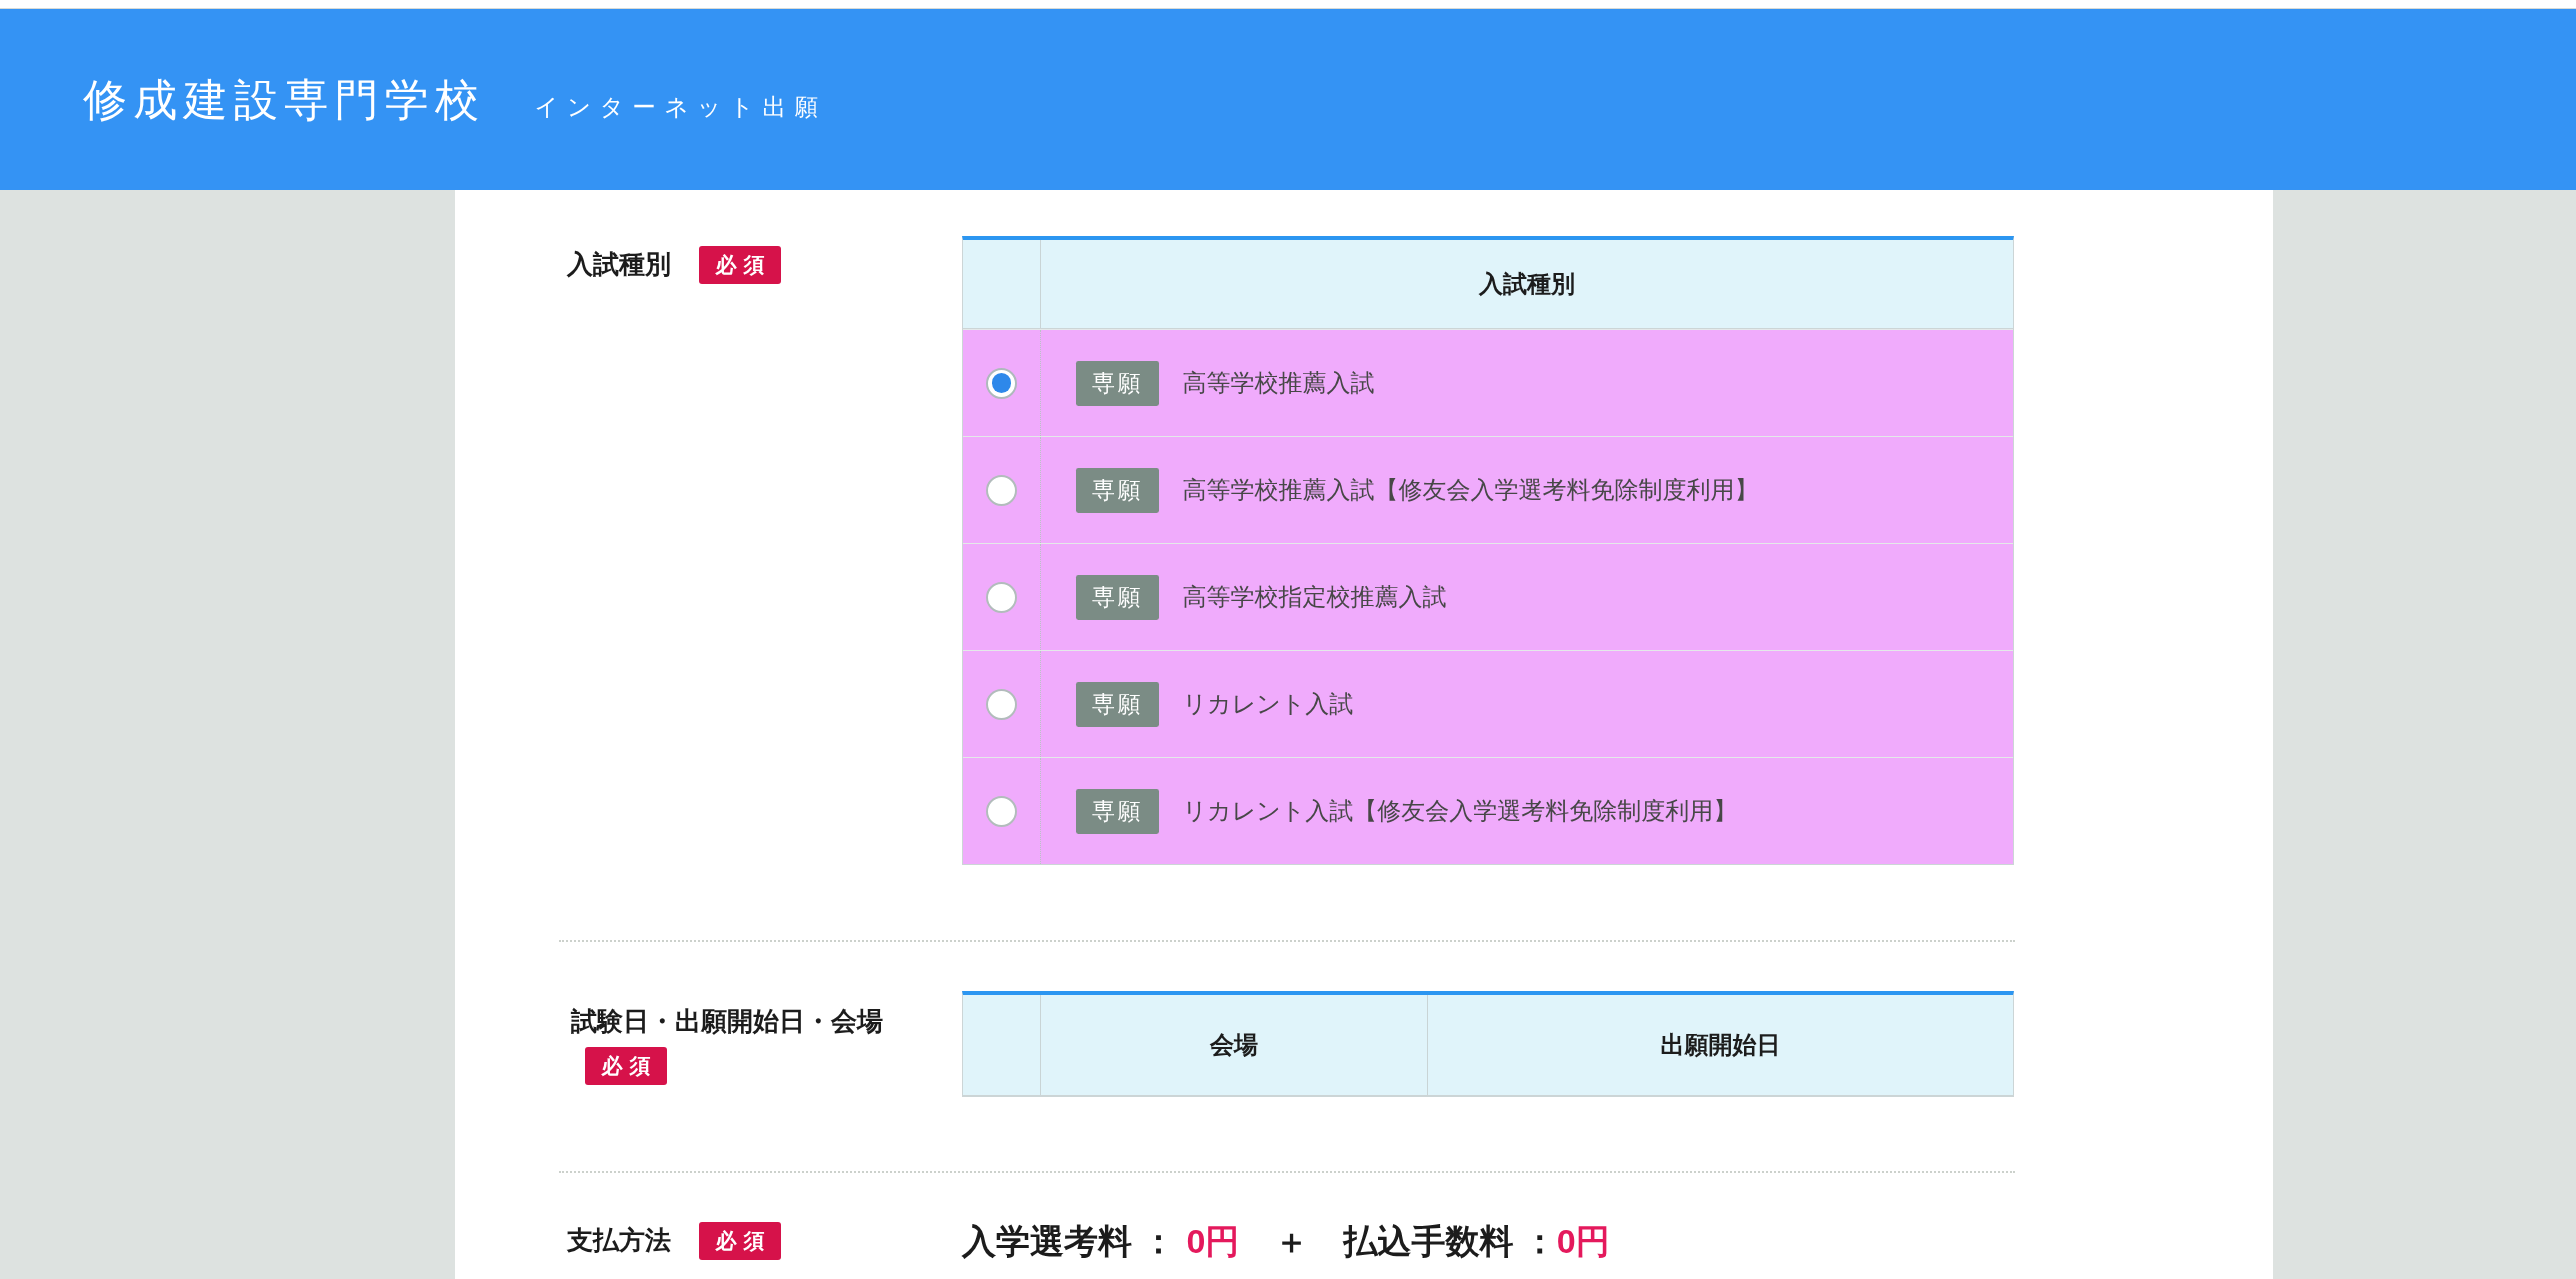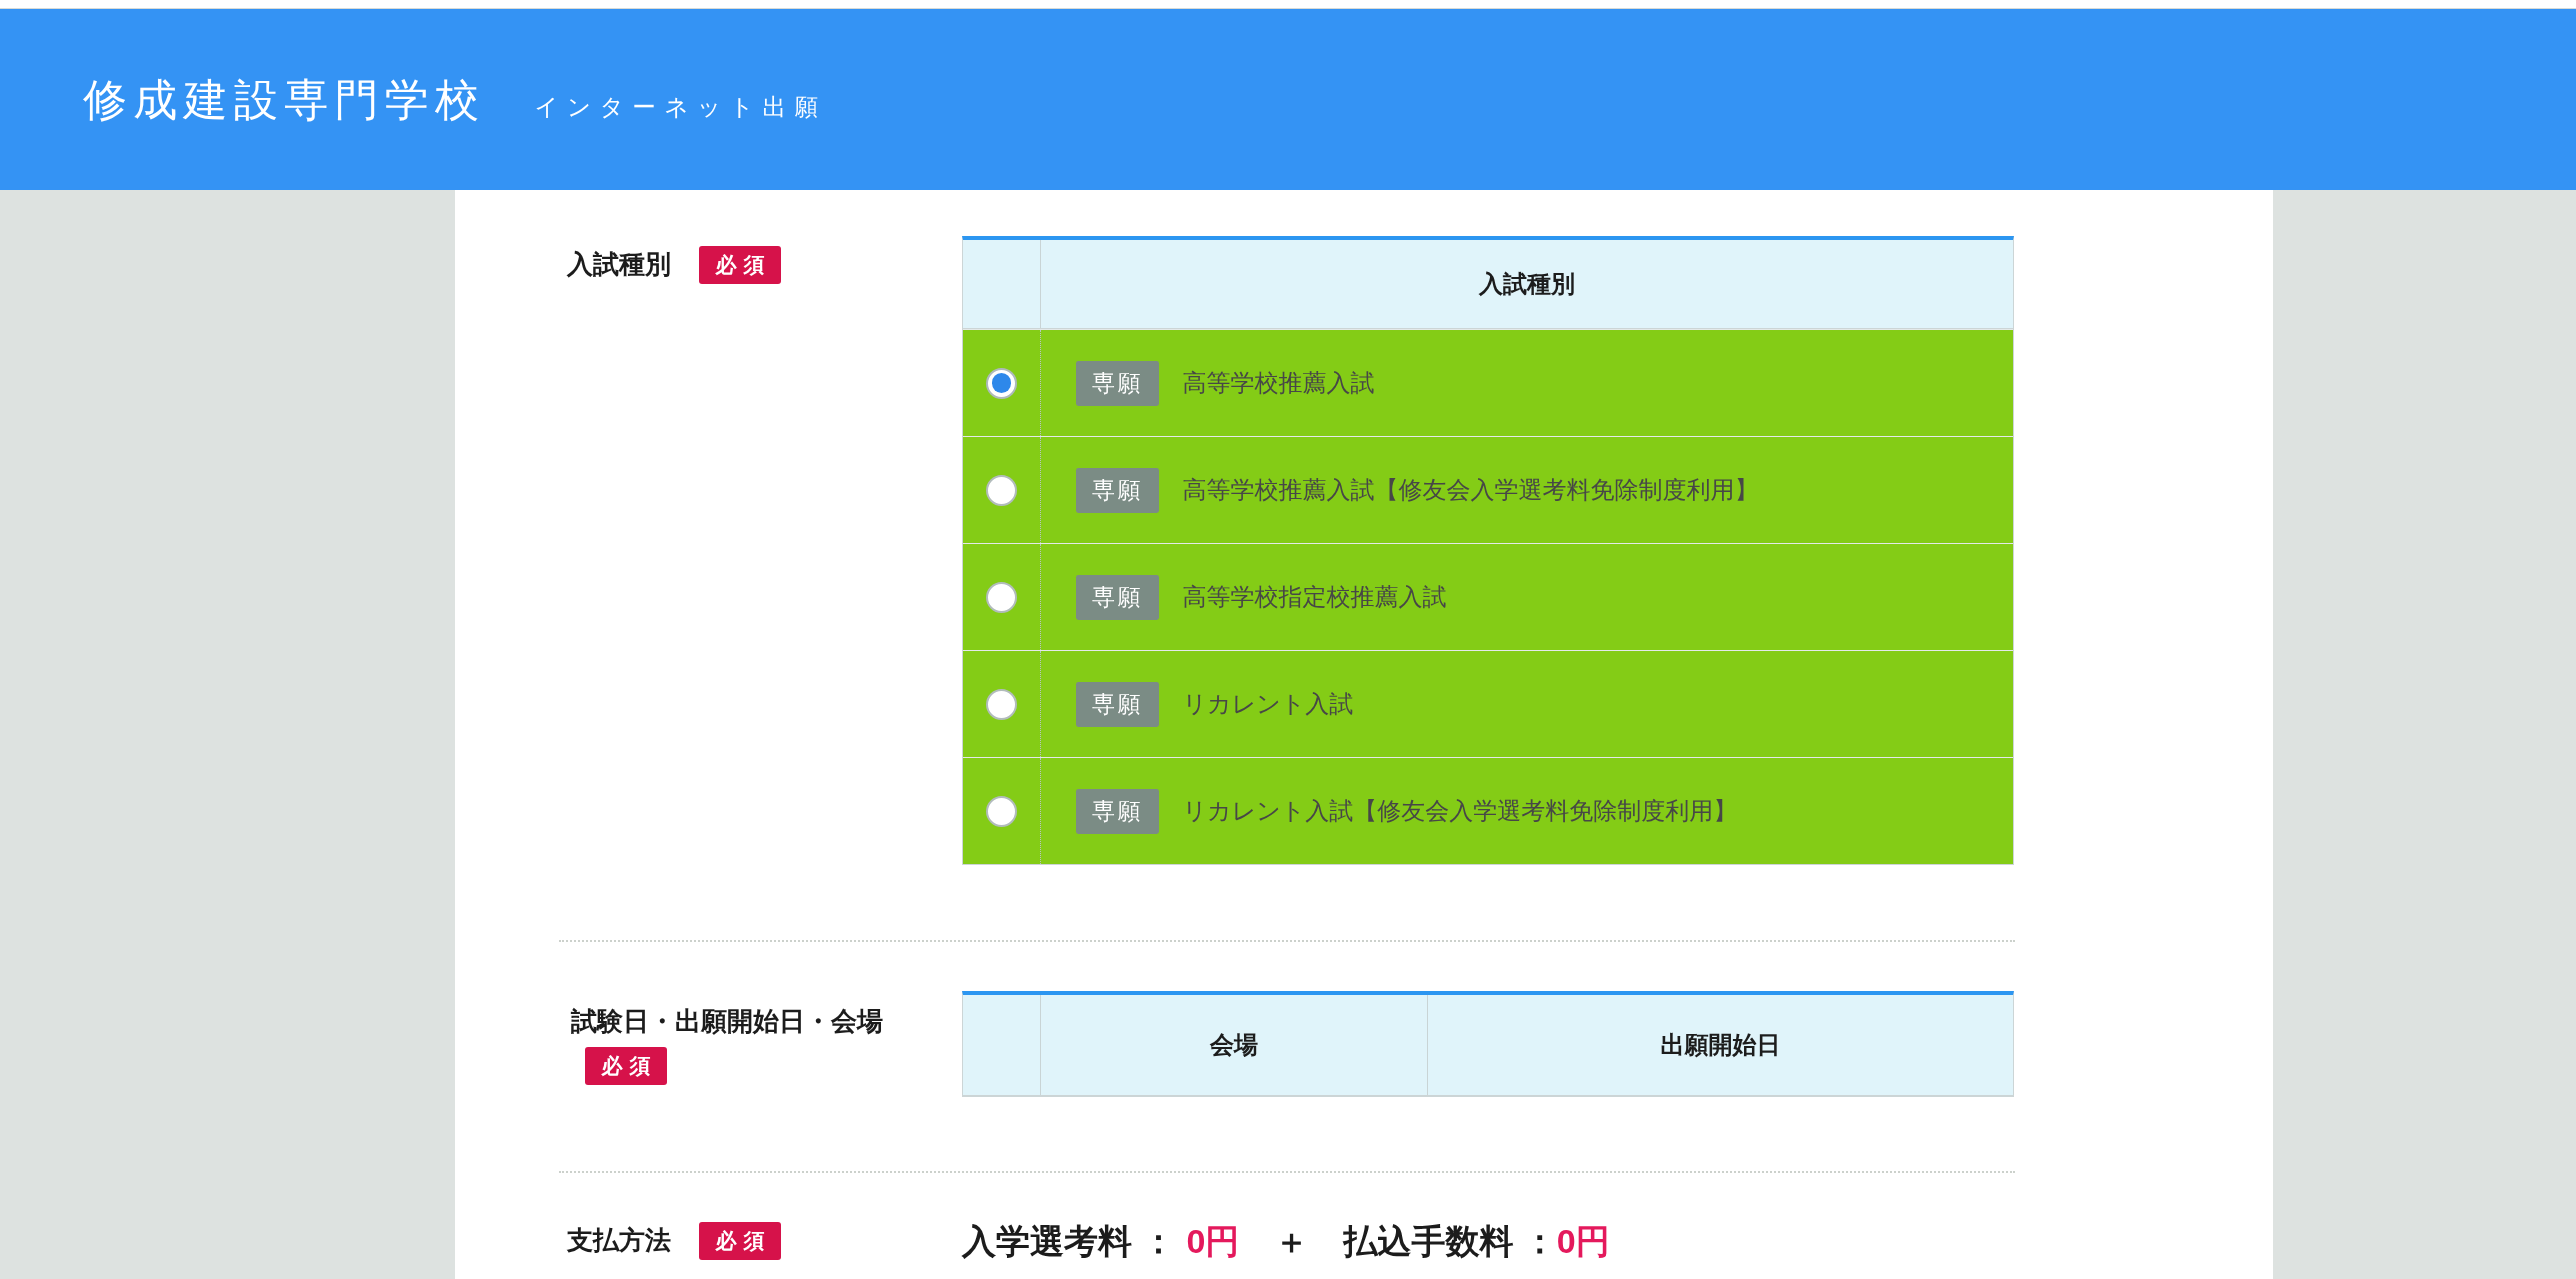--- a/index.html
+++ b/index.html
@@ -38,21 +38,21 @@
   #table2 { top:801px; }
 
   .t-header { background:#e0f4fa; display:flex; border-bottom:0.8px solid #ccd5d6; }
   #table1 .t-header { height:89px; }
   #table2 .t-header { height:101px; }
   .t-header .hcell { display:flex; align-items:center; justify-content:center;
     font-size:24px; font-weight:700; color:#1c1c1c; }
   .hcell-narrow { width:78px; border-right:0.8px solid #c9d4d5; }
   .hc-sep { border-right:0.8px solid #c9d4d5; }
 
-  .t-row { height:107px; display:flex; background:#84cc16; border-top:1.6px solid #e4e9e9; }
+  .t-row { height:107px; display:flex; background:#f0abfc; border-top:1.6px solid #e4e9e9; }
   .t-row:first-of-type { border-top:none; }
   .radio-cell { width:78px; display:flex; align-items:center; justify-content:center;
     border-right:1.6px dotted #b9c4c4; }
   .row-main { flex:1; display:flex; align-items:center; padding-left:35px; gap:23.5px; }
 
   .radio { width:31px; height:31px; border-radius:50%; background:#ffffff;
     border:2.4px solid #b2bcbc; position:relative; }
   .radio.checked { border-color:#aeb9bc; }
   .radio.checked::after { content:""; position:absolute; inset:3.9px; border-radius:50%;
     background:#2e88ea; }

